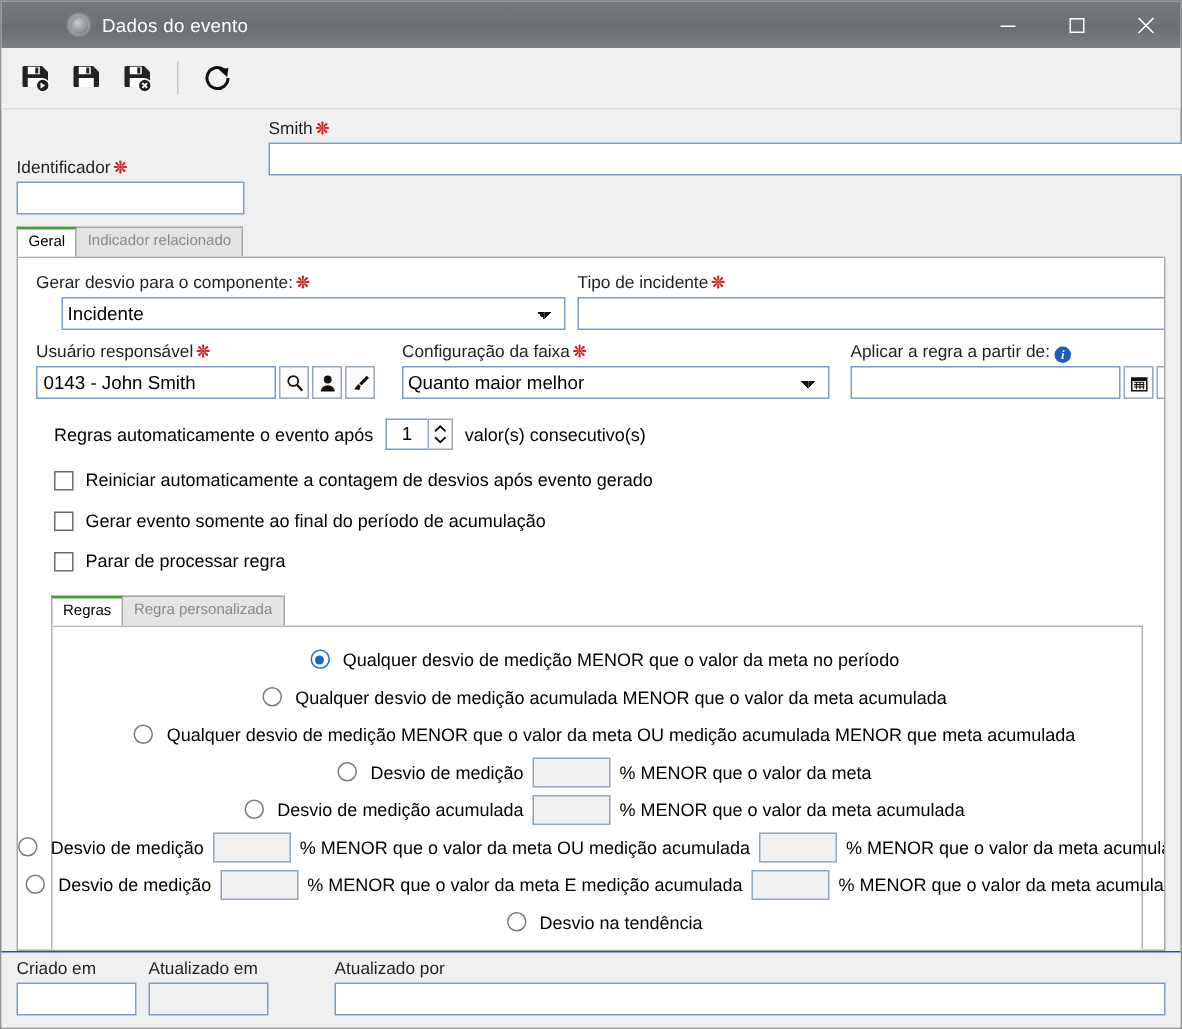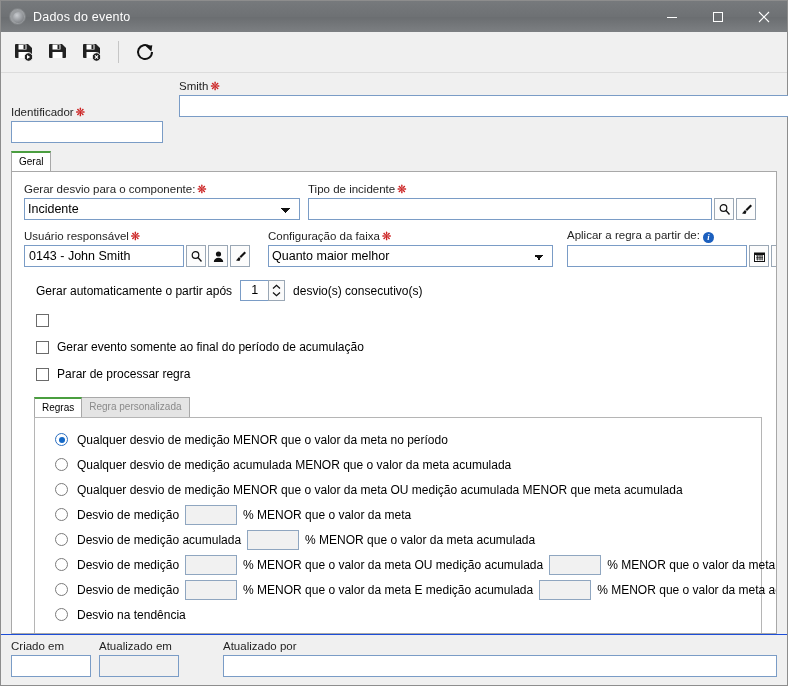--- a/index.html
+++ b/index.html
@@ -17,20 +17,21 @@
     display: flex; flex-direction: column;
     border: 1px solid #8d8d8d;
     background: #f0f0f0;
   }
   
   .titlebar {
     height: 31px; flex: 0 0 31px;
     background: linear-gradient(to bottom, #76797c 0%, #6e7174 50%, #6a6d70 51%, #7c7f82 100%);
     display: flex; align-items: center;
     position: relative;
+    padding-left: 35px;
   }
   .title-icon {
     width: 17px; height: 17px; margin-left: 8px; margin-right: 7px;
     border-radius: 50%;
     background: #9a9da0;
     border: 1px solid #7d8083;
     position: relative;
     flex: 0 0 auto;
   }
   .title-icon::after {
@@ -153,21 +154,21 @@
     margin-right: 8px; flex: 0 0 auto;
   }
   .chkrow .ctext { font-size: 12px; }
 
   
   .inner-tabstrip { display: flex; align-items: flex-end; margin-top: 16px; padding-left: 10px; }
   .group {
     border: 1px solid #b5b5b5; margin: 0 2px 0 10px;
     padding: 9px 10px 9px 10px; background: #fff;
   }
-  .radio-row { display: flex; align-items: center; height: 25px; }
+  .radio-row { display: flex; align-items: center; height: 25px; justify-content: center; }
   .radio {
     width: 13px; height: 13px; border-radius: 50%;
     border: 1px solid #7b7b7b; background: #fff;
     margin-right: 9px; margin-left: 10px; flex: 0 0 auto;
     position: relative;
   }
   .radio.on { border-color: #2a6ec0; }
   .radio.on::after {
     content: ""; position: absolute; left: 2.5px; top: 2.5px;
     width: 6px; height: 6px; border-radius: 50%; background: #1569c7;
@@ -256,28 +257,29 @@
       <input class="txt" style="width: 152px;" value="">
     </div>
     <div class="fld" style="margin-left:16px;">
       <div class="lbl"><span>Smith</span><span class="req">❊</span></div>
       <input class="txt" style="width: 611px;" value="">
     </div>
   </div>
 
   <div class="tabstrip">
     <div class="tab active">Geral</div>
+    <div class="tab">Indicador relacionado</div>
   </div>
 
   <div class="panel">
 
     <div class="row">
       <div class="fld">
         <div class="lbl"><span>Gerar desvio para o componente:</span><span class="req">❊</span></div>
-        <select class="combo" style="width:276px;">
+        <select class="combo" style="width:336px;margin-left:17px;">
           <option>Incidente</option>
         </select>
       </div>
       <div class="fld" style="margin-left:8px;">
         <div class="lbl"><span>Tipo de incidente</span><span class="req">❊</span></div>
         <div style="display:flex;align-items:center;">
           <input class="txt" style="width: 404px;" value="">
           <div class="iconbtn">
             <svg width="13" height="13" viewBox="0 0 13 13">
                 <circle cx="5.5" cy="5" r="3.3" fill="none" stroke="#111" stroke-width="1.2"></circle>
@@ -340,37 +342,38 @@
             <svg width="13" height="13" viewBox="0 0 13 13">
                 <path d="M10.5 1.5 L5.5 6.5 L7 8 L12 3z" fill="#111"></path>
                 <path d="M5 7 L2 10.5 L5.5 11 L6.5 8.5z" fill="#111"></path>
               </svg>
           </div>
         </div>
       </div>
     </div>
 
     <div class="row" style="margin-top:13px;align-items:center;padding-left:12px;">
-      <span class="rtext">Gerar automaticamente o partir após</span>
+      <span class="rtext">Regras automaticamente o evento após</span>
       <div class="spin-wrap" style="margin:0 8px;">
         <div class="spin-input">1</div>
         <div class="spin-btns">
           <svg width="9" height="6" viewBox="0 0 9 6">
               <path d="M1 4.5 L4.5 1.2 L8 4.5" fill="none" stroke="#111" stroke-width="1.2"></path>
             </svg>
           <svg width="9" height="6" viewBox="0 0 9 6">
               <path d="M1 1.5 L4.5 4.8 L8 1.5" fill="none" stroke="#111" stroke-width="1.2"></path>
             </svg>
         </div>
       </div>
-      <span class="rtext">desvio(s) consecutivo(s)</span>
+      <span class="rtext">valor(s) consecutivo(s)</span>
     </div>
 
     <div class="chkrow" style="padding-left:12px;">
       <div class="chk"></div>
+      <span class="ctext">Reiniciar automaticamente a contagem de desvios após evento gerado</span>
     </div>
     <div class="chkrow" style="padding-left:12px;">
       <div class="chk"></div>
       <span class="ctext">Gerar evento somente ao final do período de acumulação</span>
     </div>
     <div class="chkrow" style="padding-left:12px;">
       <div class="chk"></div>
       <span class="ctext">Parar de processar regra</span>
     </div>
 

